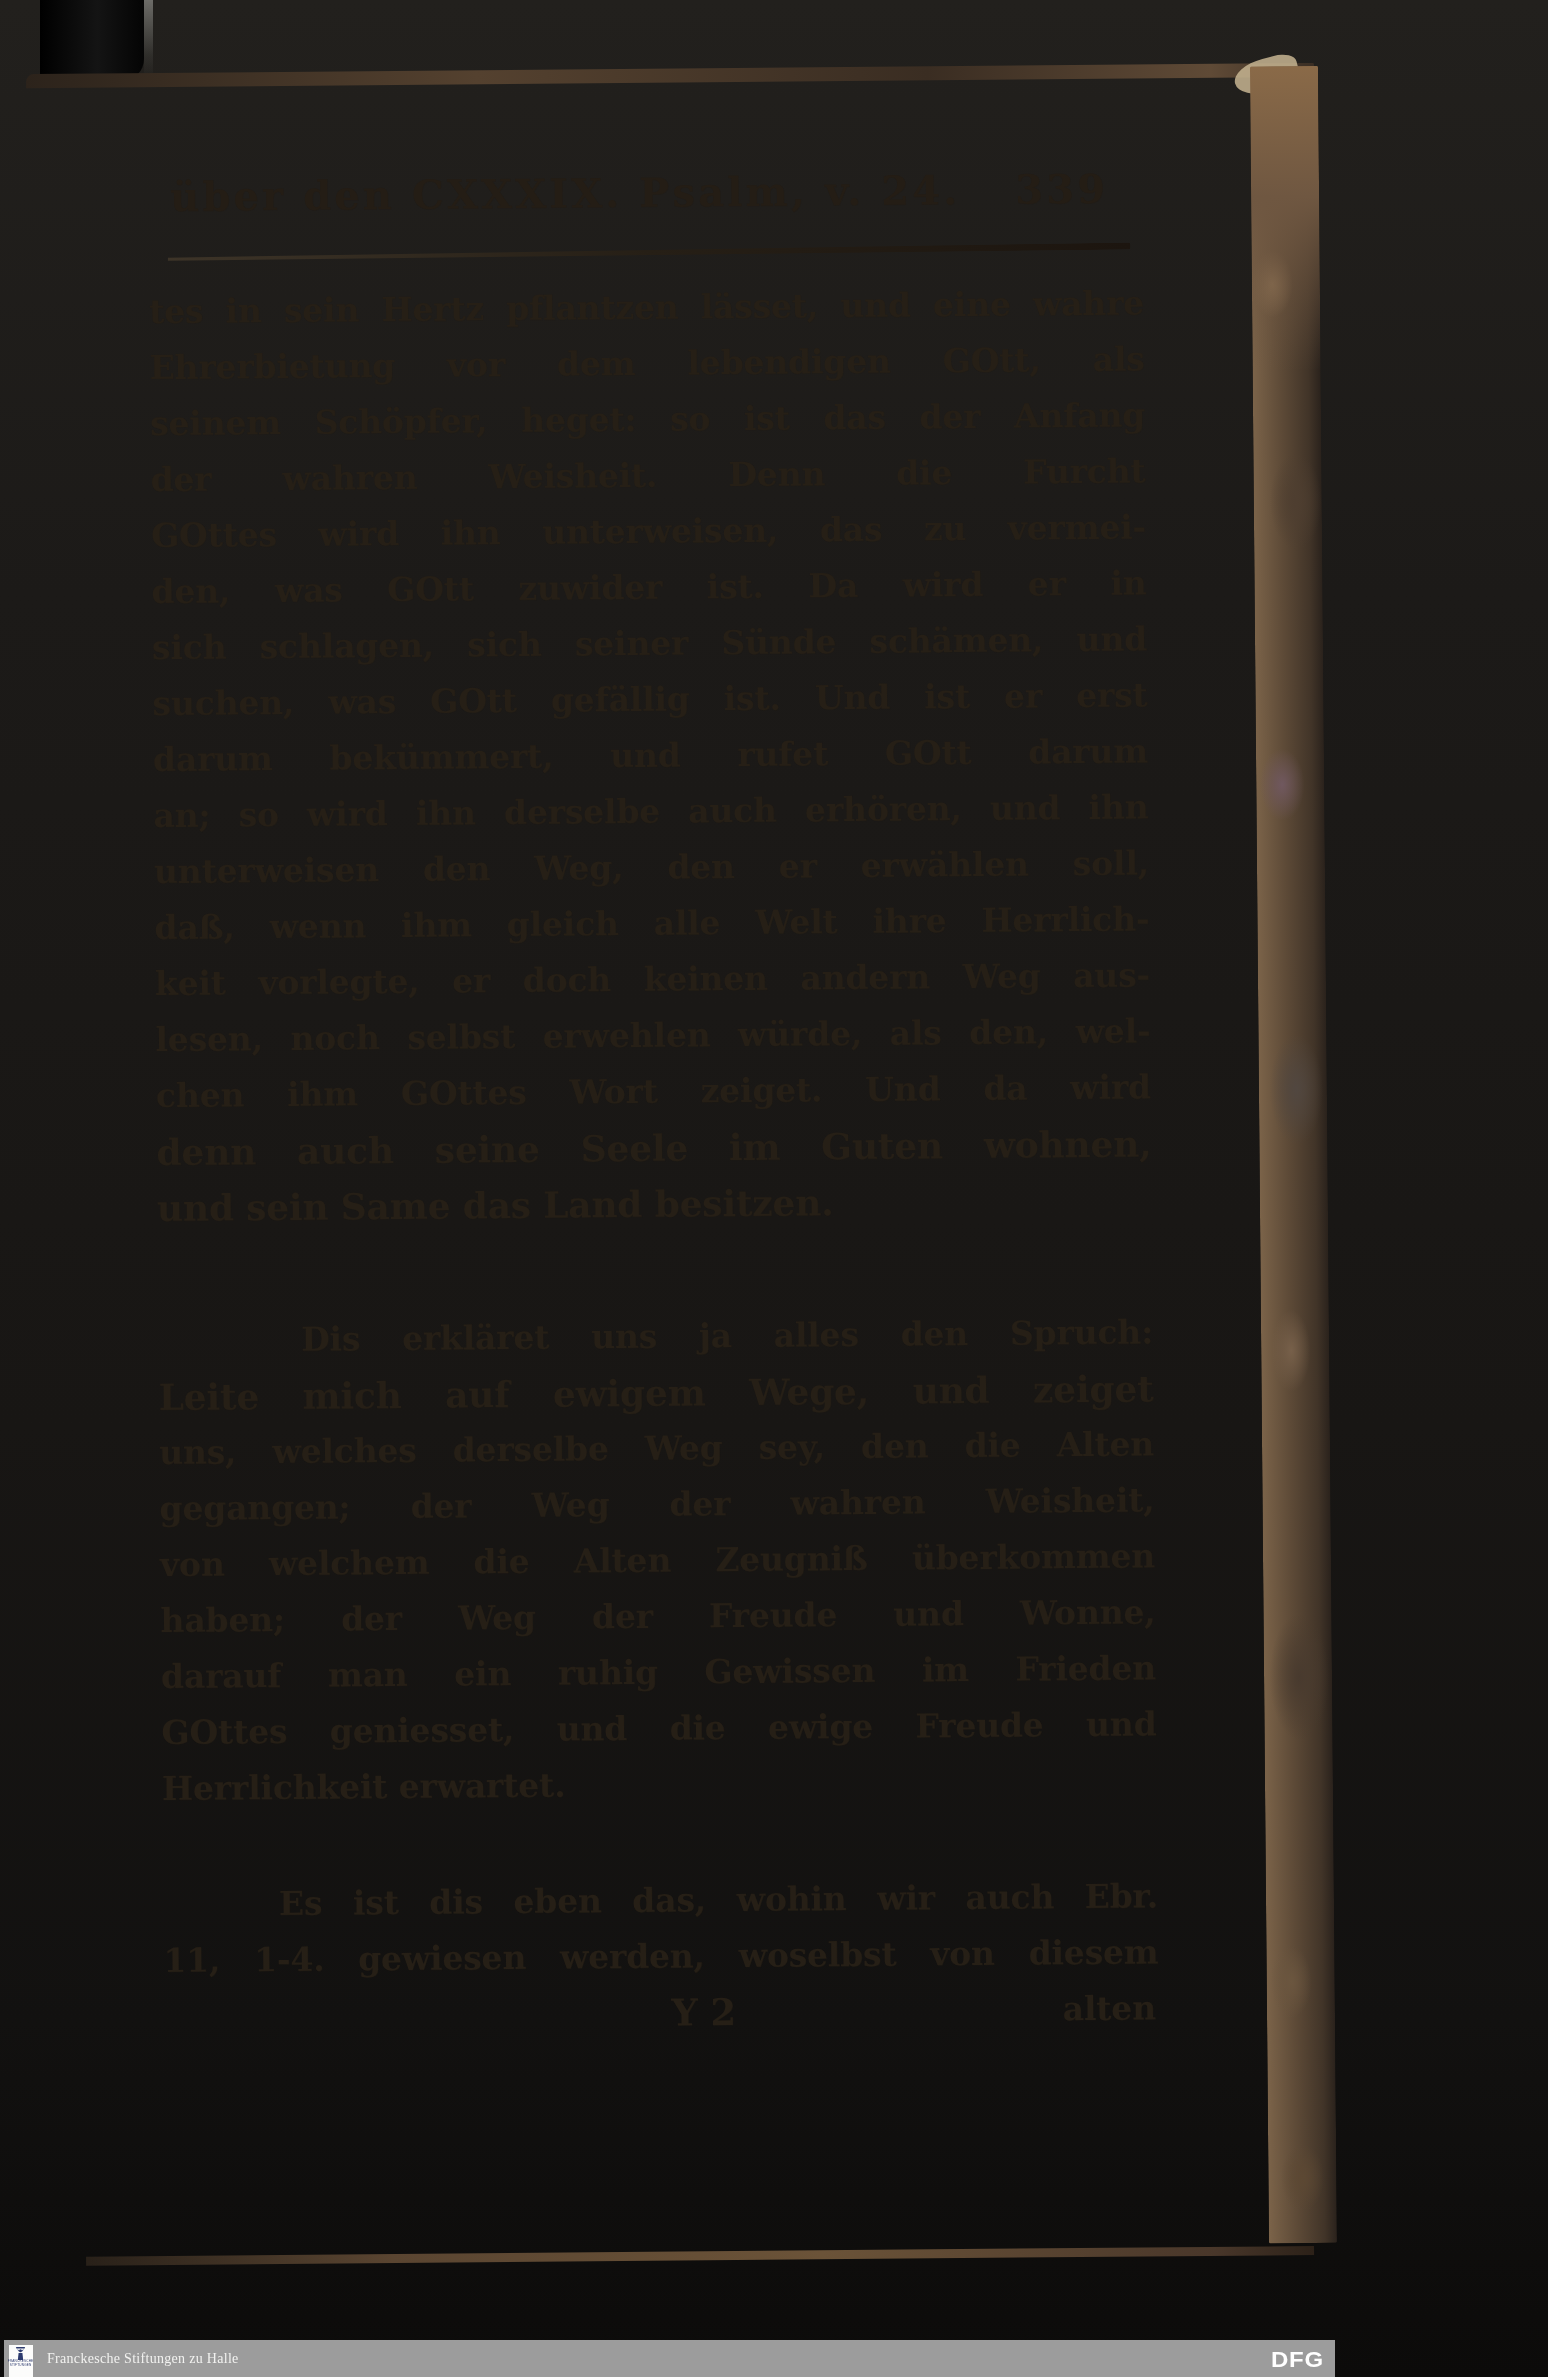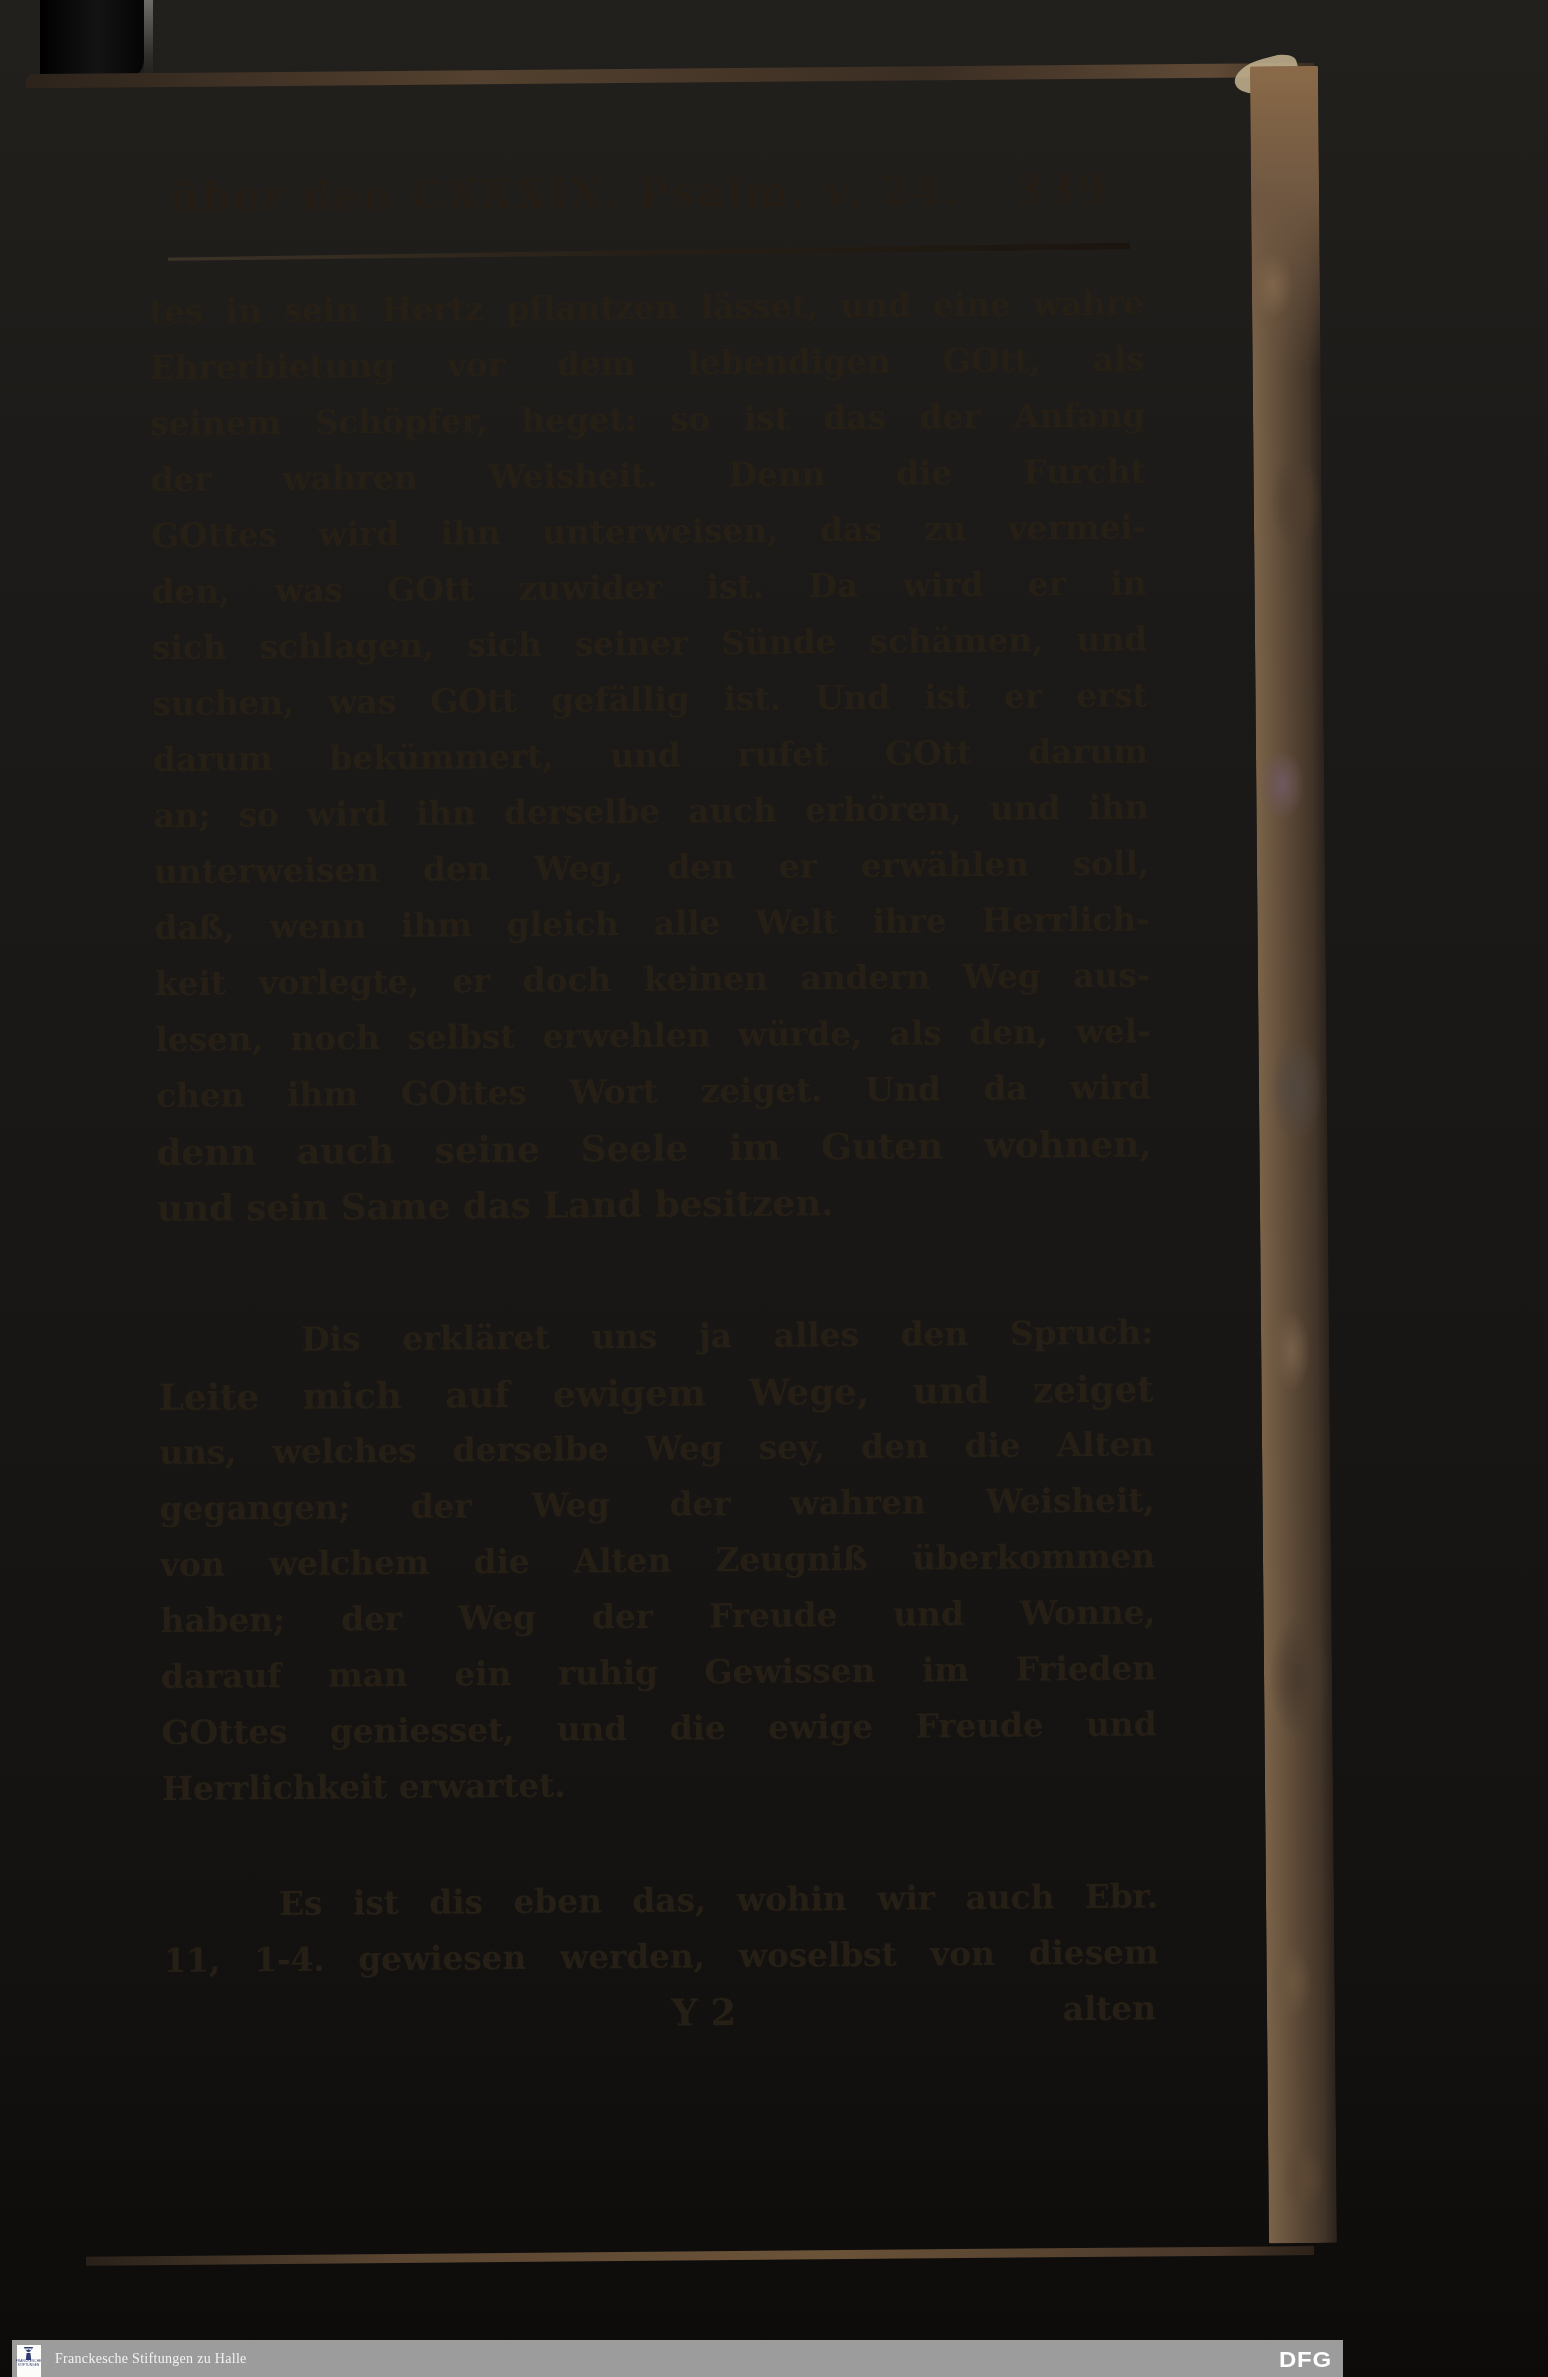--- a/index.html
+++ b/index.html
@@ -76,21 +76,21 @@
   .line.indent1{padding-left:143px;}
   .line.indent2{padding-left:116px;}
   .line.bigger{font-size:36px;}
   .para2{margin-top:77px;}
   .para3{margin-top:60px;}
   .sig-line{position:relative;height:56px;}
   .sig-mark{position:absolute;left:51%;font-size:37px;}
   .catchword{position:absolute;right:3.1px;}
 
   
-  .footer-bar{position:absolute;left:12px;top:2340px;width:1331px;height:38px;background:#9c9c9c;}
+  .footer-bar{position:absolute;left:4px;top:2340px;width:1331px;height:38px;background:#9c9c9c;}
   .logo-box{position:absolute;left:4.6px;top:4.6px;width:24px;height:32px;background:#fcfcfb;
     display:flex;flex-direction:column;align-items:center;padding-top:2.3px;box-sizing:border-box;}
   .logo-figure{width:11px;height:13px;}
   .logo-text{font-family:"Liberation Sans",sans-serif;font-size:3.1px;line-height:3.9px;
     color:#2c3a6e;letter-spacing:0.2px;text-align:center;white-space:nowrap;}
   .institution{position:absolute;left:43px;top:50%;transform:translateY(-52%);
     font-family:"Liberation Serif",serif;font-size:14px;color:#f2f2f0;letter-spacing:0.3px;}
   .dfg{position:absolute;right:11px;top:6.2px;font-family:"Liberation Sans",sans-serif;
     font-weight:bold;font-size:24px;color:#ffffff;letter-spacing:0.8px;
     transform:scaleY(.92);}

